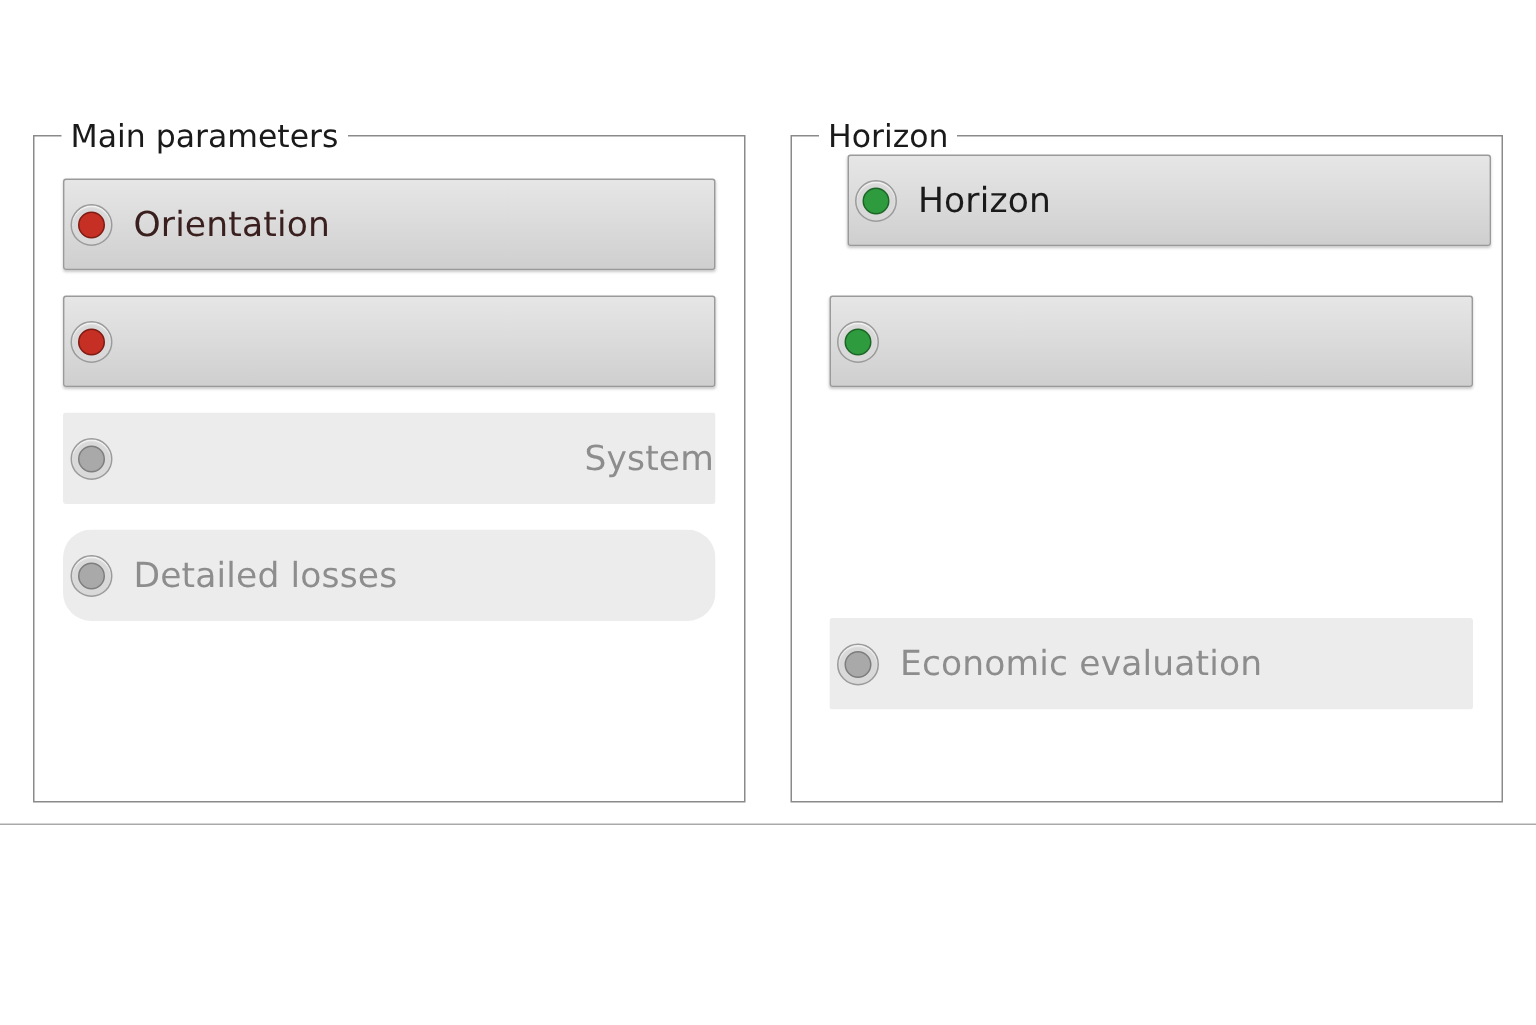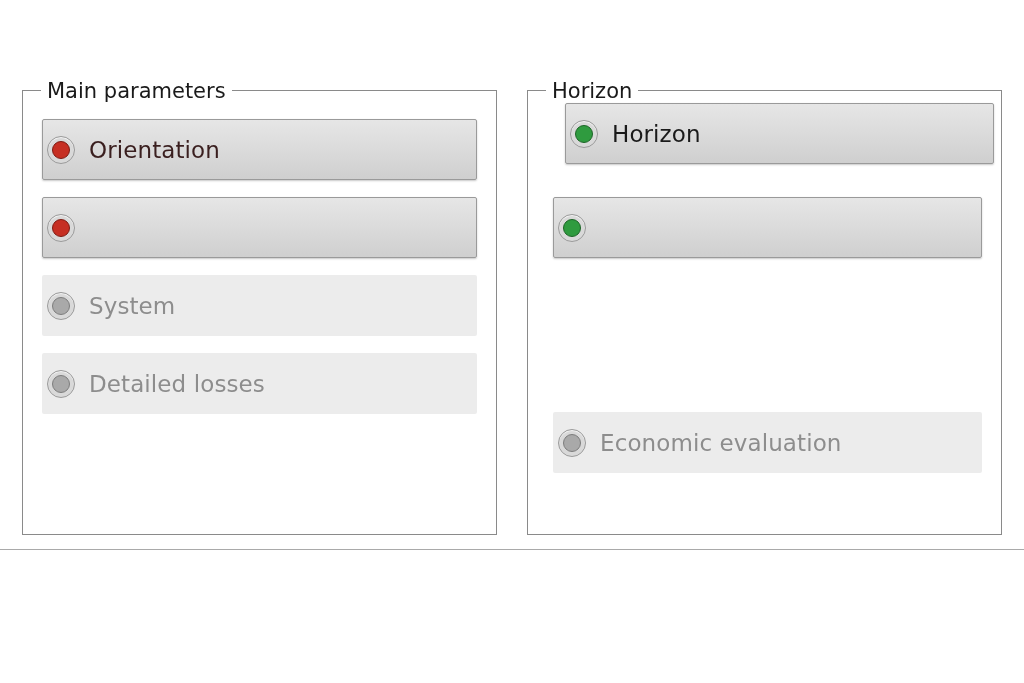--- a/index.html
+++ b/index.html
@@ -147,26 +147,26 @@
 
     <div class="param-btn enabled" style="left:19px; top:28px; width:435px;">
       <span class="dot red"></span>
       <span class="param-label">Orientation</span>
     </div>
 
     <div class="param-btn enabled" style="left:19px; top:106px; width:435px;">
       <span class="dot red"></span>
     </div>
 
-    <div class="param-btn disabled" style="left:19px; top:184px; width:435px;">
+    <div class="param-btn disabled" style="left:19px; top:184px; width:435px;justify-content:space-between;">
       <span class="dot grey"></span>
       <span class="param-label">System</span>
     </div>
 
-    <div class="param-btn disabled" style="left:19px; top:262px; width:435px;">
+    <div class="param-btn disabled" style="left:19px; top:262px; width:435px;border-radius:19px;">
       <span class="dot grey"></span>
       <span class="param-label">Detailed losses</span>
     </div>
   </div>
 
   <div class="group" id="group-optional">
     <div class="group-legend">Horizon</div>
 
     <div class="param-btn enabled green-text" style="left:25px; top:12px; width:429px;margin-left:12px;">
       <span class="dot green"></span>

